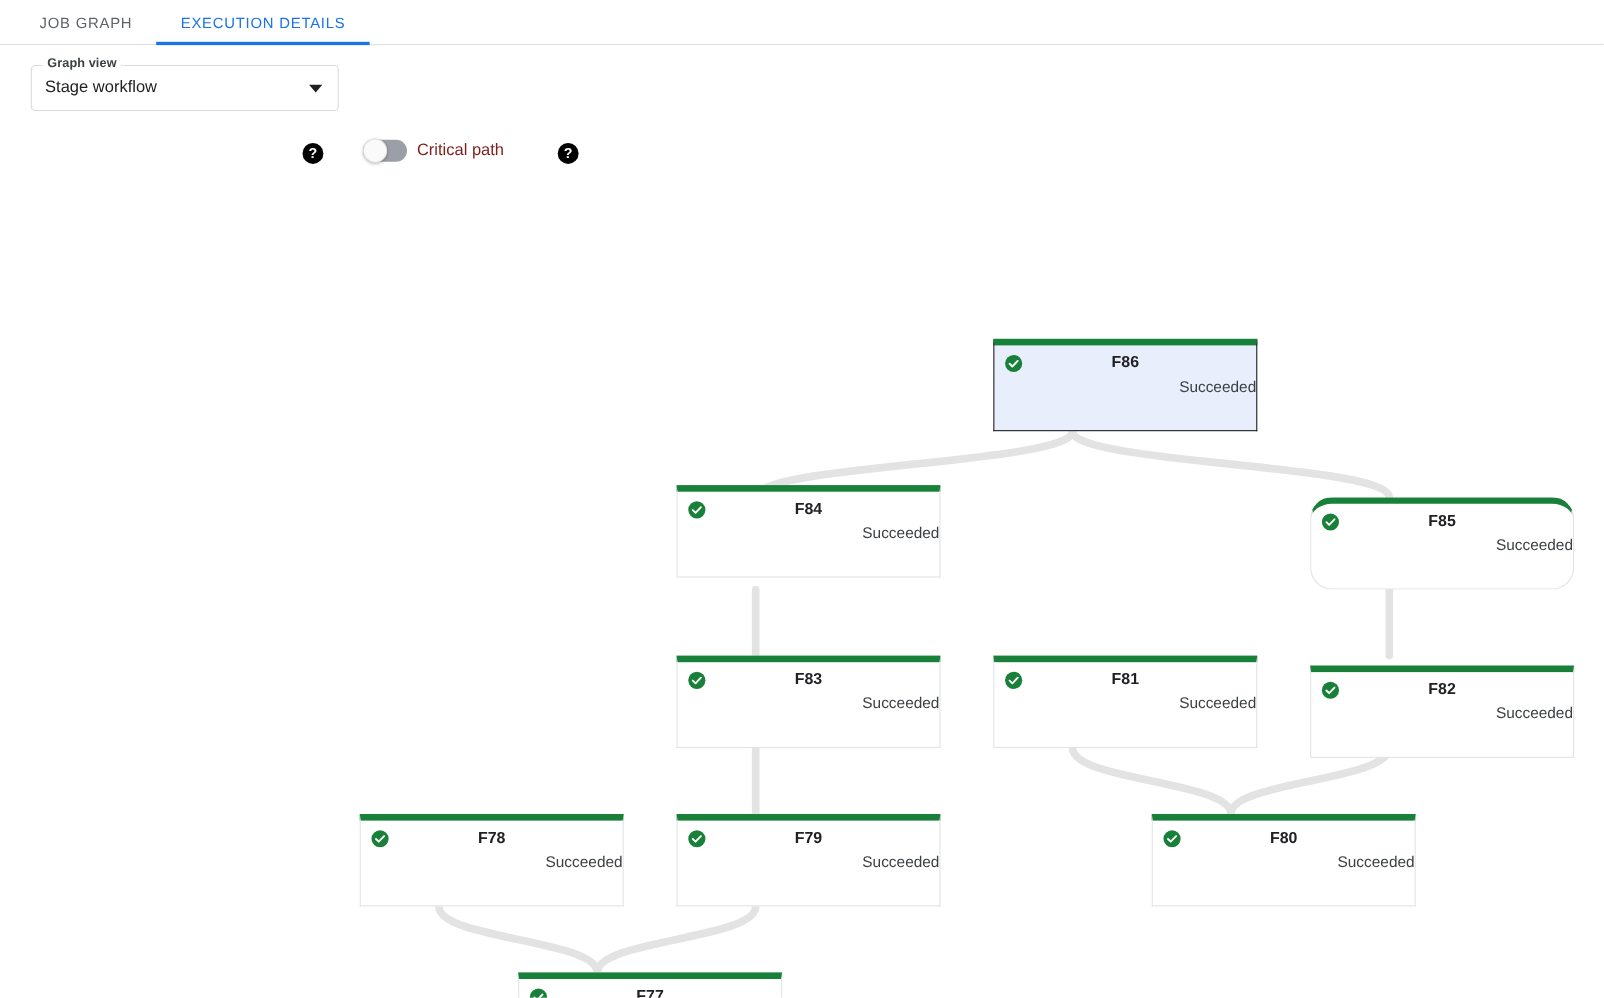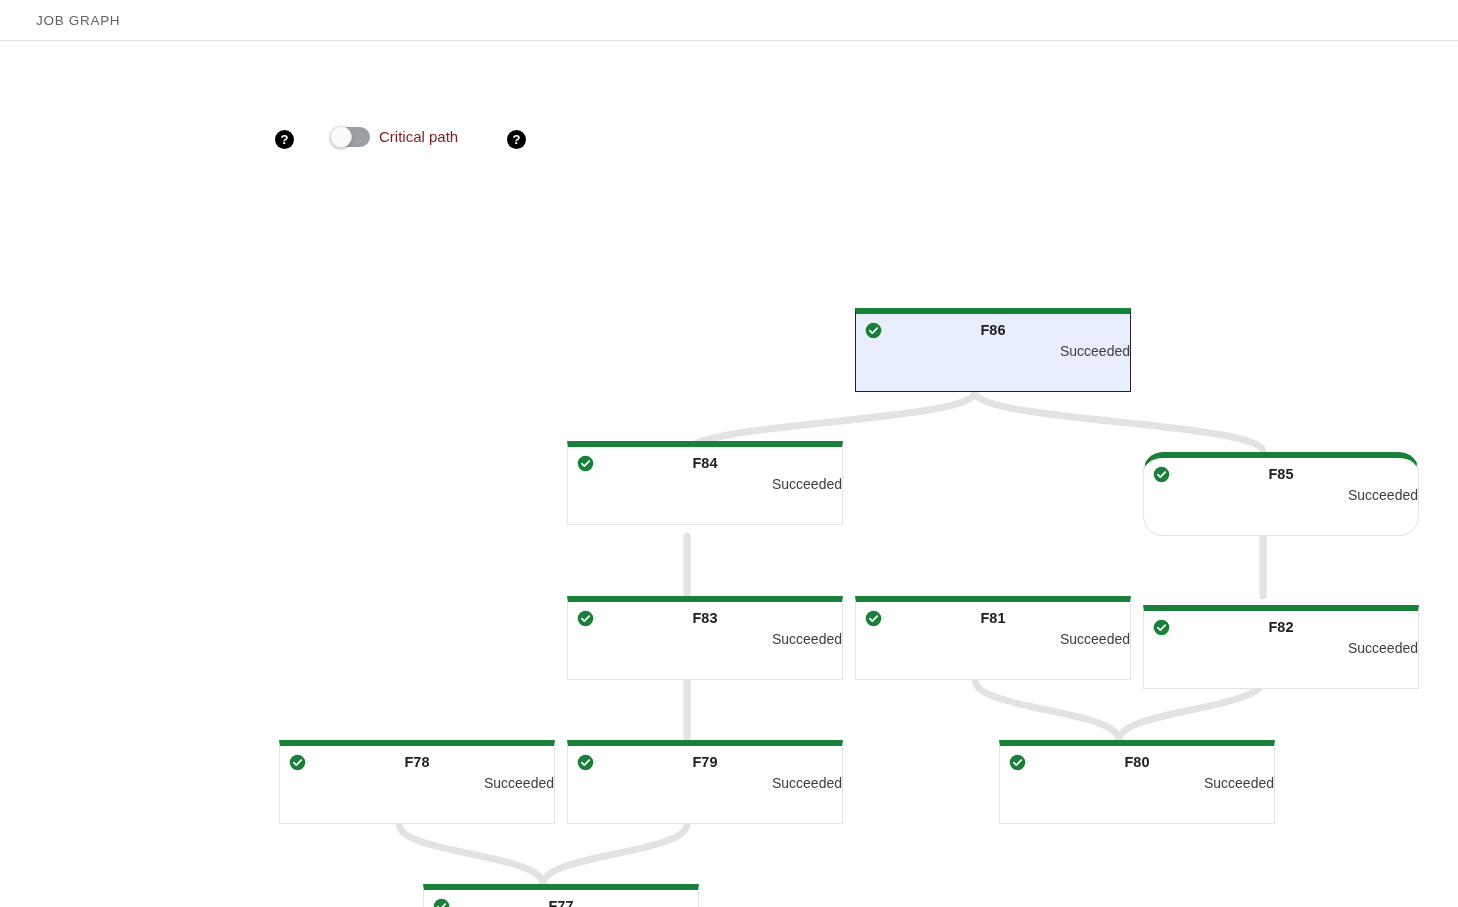--- a/index.html
+++ b/index.html
@@ -129,26 +129,27 @@
     height: 780px;
   }
   #edges {
     position: absolute;
     left: 0; top: 0;
     width: 1458px; height: 780px;
     pointer-events: none;
   }
   .node {
     position: absolute;
-    width: 276px;
+    width: 240px;
     height: 84px;
     background: #ffffff;
     border: 1px solid #e2e3e5;
     border-top: 6px solid #188038;
     cursor: pointer;
+    margin-left: 48px;
   }
   .node.selected {
     background: #e8eefc;
     border: 1px solid #202124;
     border-top: 6px solid #188038;
   }
   .node-check {
     position: absolute;
     left: 9px; top: 8px;
     width: 17px; height: 17px;
@@ -169,24 +170,32 @@
     color: #3c4043;
   }
 </style>
 </head>
 <body>
 
 <div id="tabbar">
   <button class="tab">
     <span>JOB GRAPH</span>
   </button>
+  <button class="tab active">
+    <span>EXECUTION DETAILS</span>
+  </button>
 </div>
 
 <div id="toolbar">
 
+  <div id="graph-view-select">
+    <span id="graph-view-label">Graph view</span>
+    <span id="graph-view-value">Stage workflow</span>
+    <span id="graph-view-arrow"></span>
+  </div>
 
   <div class="help-icon" id="help-graph-view">?</div>
 
   <div id="critical-path-toggle">
     <div class="thumb"></div>
   </div>
   <span id="critical-path-text">Critical path</span>
 
   <div class="help-icon" id="help-critical-path">?</div>
 </div>

